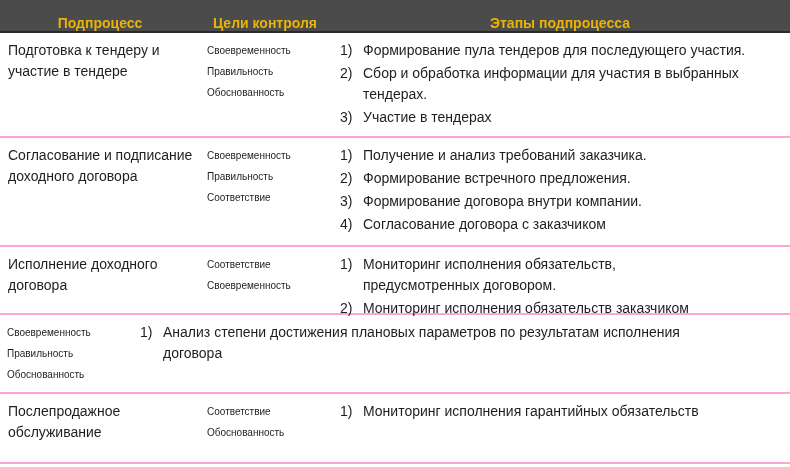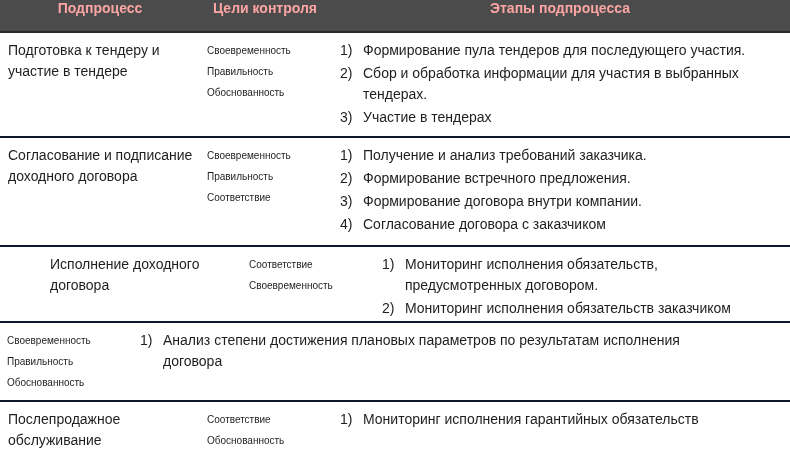--- a/index.html
+++ b/index.html
@@ -15,34 +15,34 @@
       color: #1e1e1e;
     }
     .table {
       position: relative;
       width: 790px;
     }
     .header {
       display: flex;
       height: 33px;
       background: #4b4b4b;
-      color: #fca5a5;
+      color: #eab308;
       font-weight: bold;
       font-size: 14px;
-      align-items: flex-start;
+      align-items: flex-end;
       border-bottom: 2px solid #2a2a2a;
       box-sizing: border-box;
     }
     .header .h1 { width: 200px; text-align: center; }
     .header .h2 { width: 130px; text-align: center; }
     .header .h3 { flex: 1; text-align: center; }
     .row {
       display: flex;
       box-sizing: border-box;
-      border-bottom: 2px solid #0f172a;
+      border-bottom: 2px solid #f9a8d4;
       padding-top: 7px;
       justify-content: flex-end;
     }
     .col1 {
       width: 200px;
       padding-left: 8px;
       box-sizing: border-box;
       font-size: 14px;
       line-height: 21px;
     }
@@ -68,21 +68,21 @@
     .step .num {
       width: 23px;
       flex: none;
     }
     .step .txt {
       flex: 1;
       padding-right: 30px;
     }
     .r1 { height: 105px; }
     .r2 { height: 109px; }
-    .r3 { height: 76px; padding-left: 42px; }
+    .r3 { height: 68px; }
     .r4 { height: 79px; }
     .r5 { height: 70px; }
   </style>
 </head>
 <body>
 
 <div class="table">
   <div class="header">
     <div class="h1">Подпроцесс</div>
     <div class="h2">Цели контроля</div>

